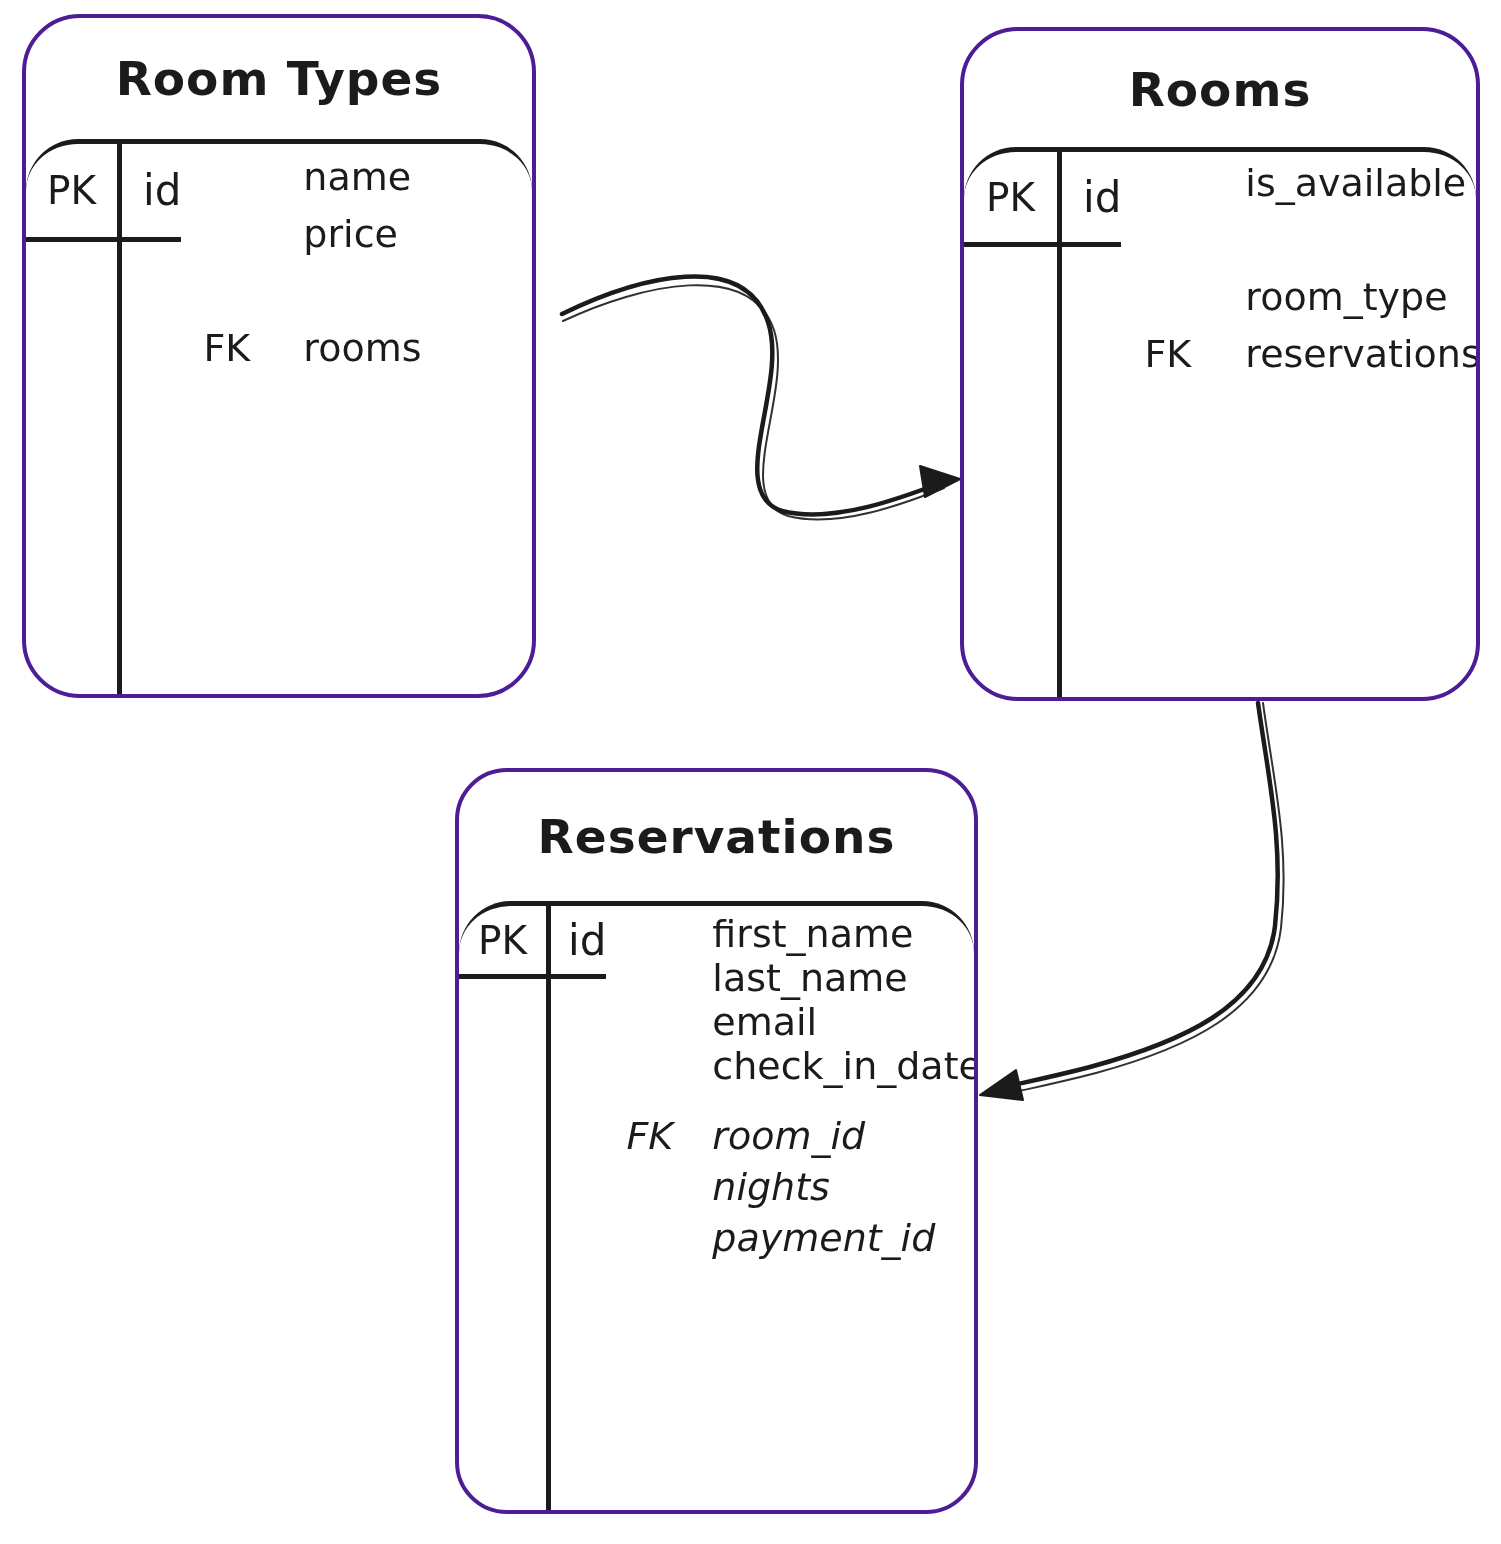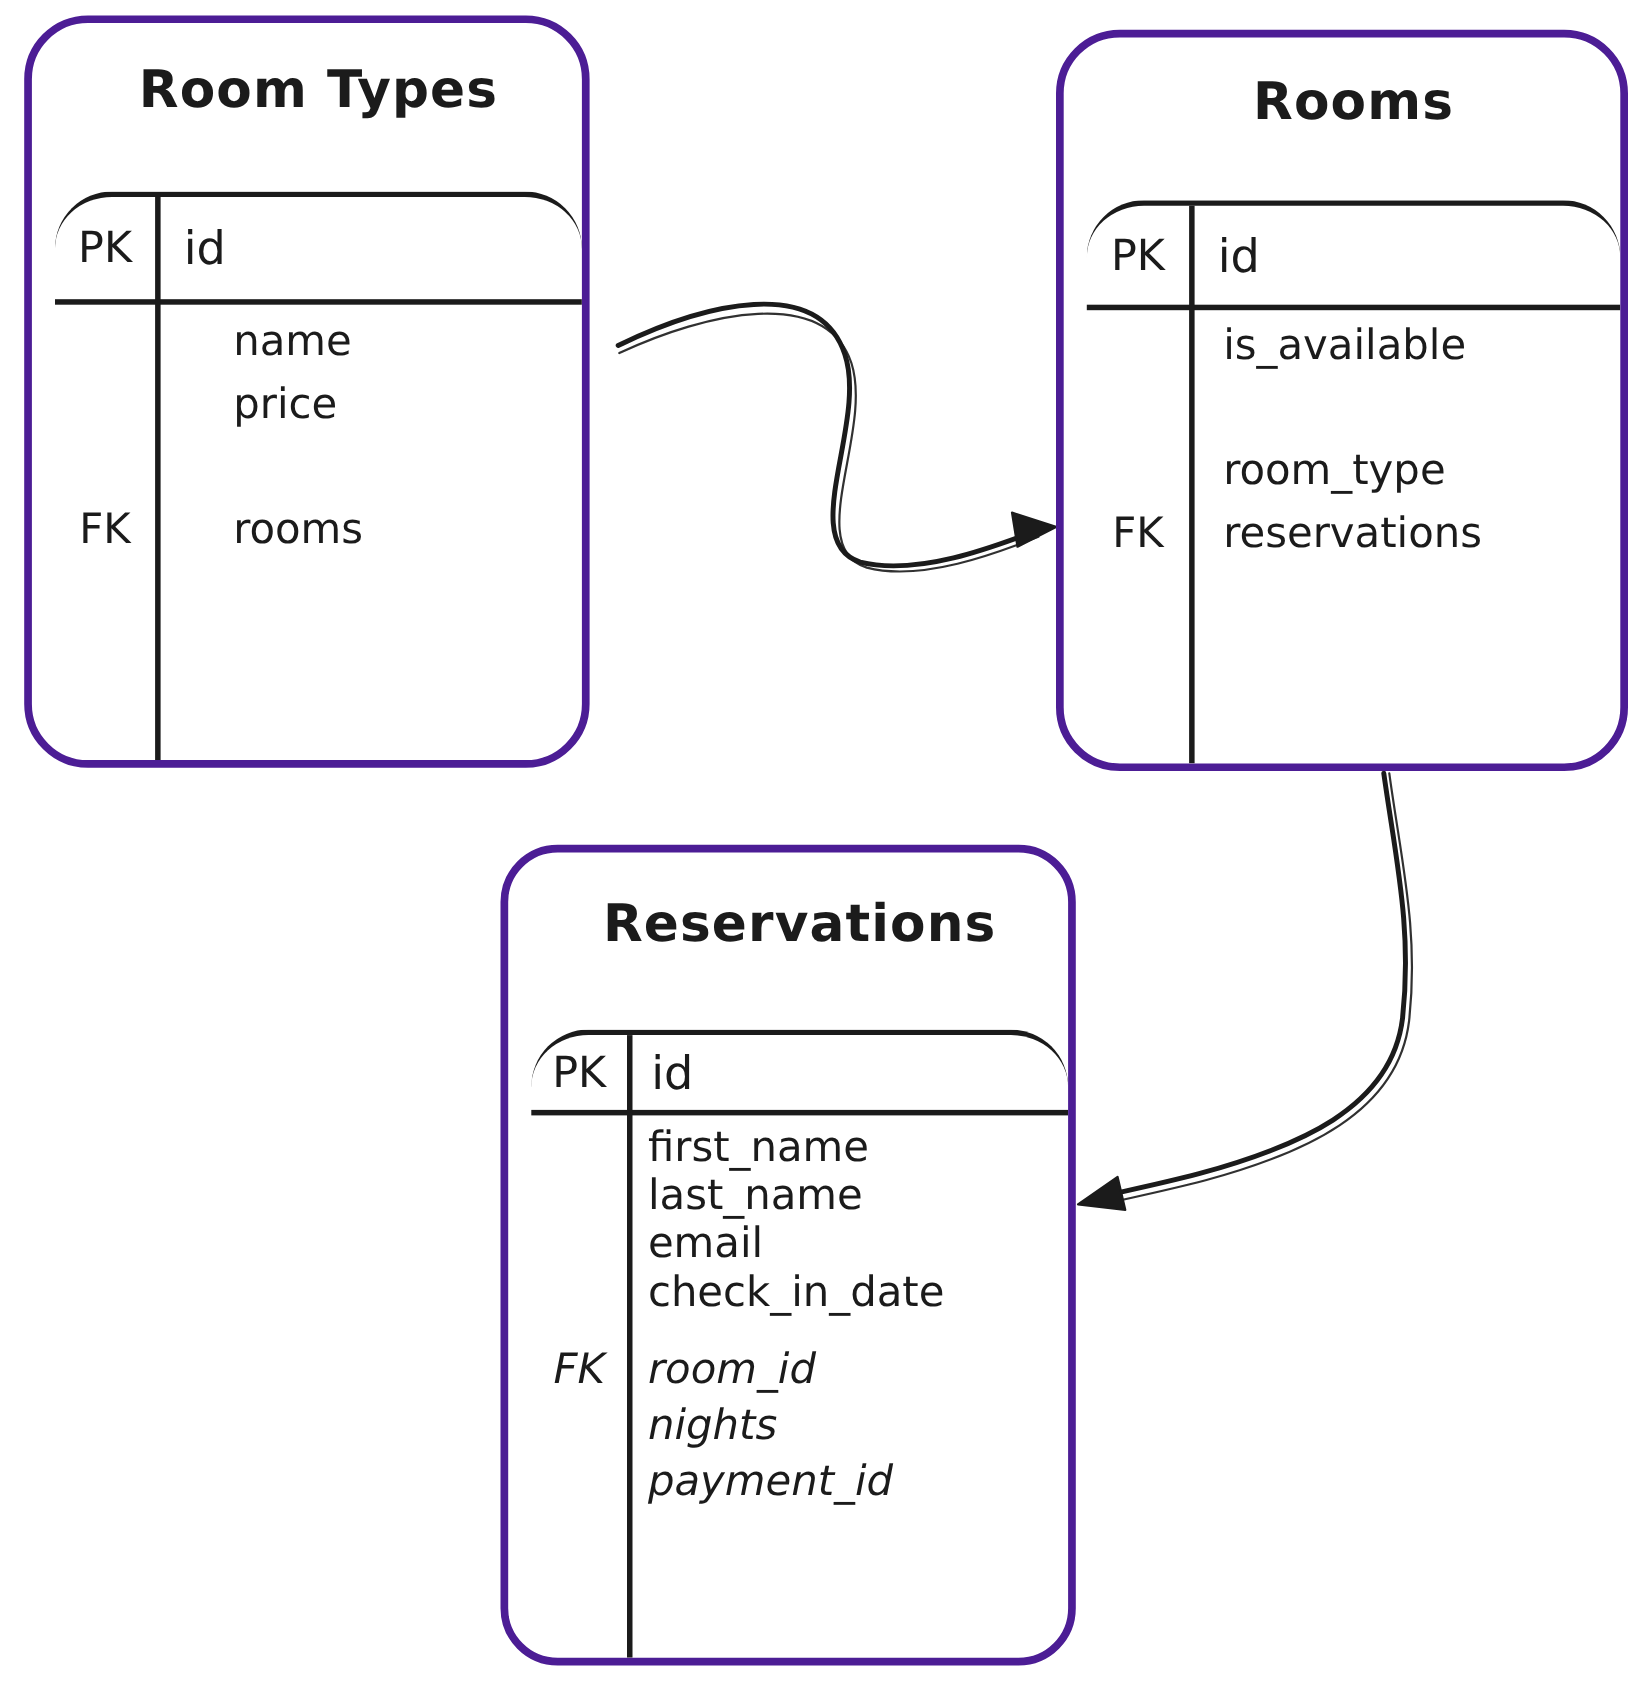--- a/index.html
+++ b/index.html
@@ -12,42 +12,40 @@
     overflow:hidden;
   }
   .arrows{position:absolute;left:0;top:0;pointer-events:none;}
   .arrow-path{fill:none;stroke:#1b1b1b;stroke-width:4.5;stroke-linecap:round;}
   .arrow-echo{fill:none;stroke:#1b1b1b;stroke-width:2;stroke-linecap:round;opacity:.9;}
   .arrow-head{fill:#1b1b1b;stroke:#1b1b1b;stroke-width:2;stroke-linejoin:round;}
 
   .er-table{
     position:absolute;
     box-sizing:border-box;
-    border:7px solid #4c1d95;
+    border:4px solid #4c1d95;
     border-radius:58px;
     background:#ffffff;
     display:flex;
     flex-direction:column;
     overflow:hidden;
-    padding-left:21px;
   }
   .title-area{
     flex:none;
     display:flex;align-items:center;justify-content:center;
     font-size:47px;font-weight:bold;letter-spacing:1px;
   }
   .grid{
     flex:1;
     position:relative;
     border-top:5px solid #1b1b1b;
     border-top-left-radius:52px;
     border-top-right-radius:52px;
-    display:flex;flex-direction:column;
+    display:flex;
     min-height:0;
-    margin-top:32px;
   }
   .vline{
     position:absolute;top:0;bottom:0;width:5px;background:#1b1b1b;
   }
   .hrow{
     flex:none;
     display:flex;
     border-bottom:5px solid #1b1b1b;
   }
   .kcell{
@@ -66,21 +64,21 @@
   .row .kcell{font-size:38px;}
   .row .fcell{font-size:38px;}
 
   
   #t0{left:22px;top:14px;width:514px;height:684px;}
   #t0 .title-area{height:121px;}
   #t0 .vline{left:91px;}
   #t0 .hrow{height:93px;}
   #t0 .hrow .kcell{width:91px;}
   #t0 .hrow .fcell{padding-left:26px;}
-  #t0 .row{height:57px;gap:40px;}
+  #t0 .row{height:57px;}
   #t0 .row .kcell{width:91px;padding-right:5px;}
   #t0 .row .fcell{padding-left:26px;}
   #t0 .tbody{padding-top:4px;}
 
   
   #t1{left:960px;top:27px;width:520px;height:674px;}
   #t1 .title-area{height:116px;}
   #t1 .vline{left:93px;}
   #t1 .hrow{height:90px;}
   #t1 .hrow .kcell{width:93px;}

